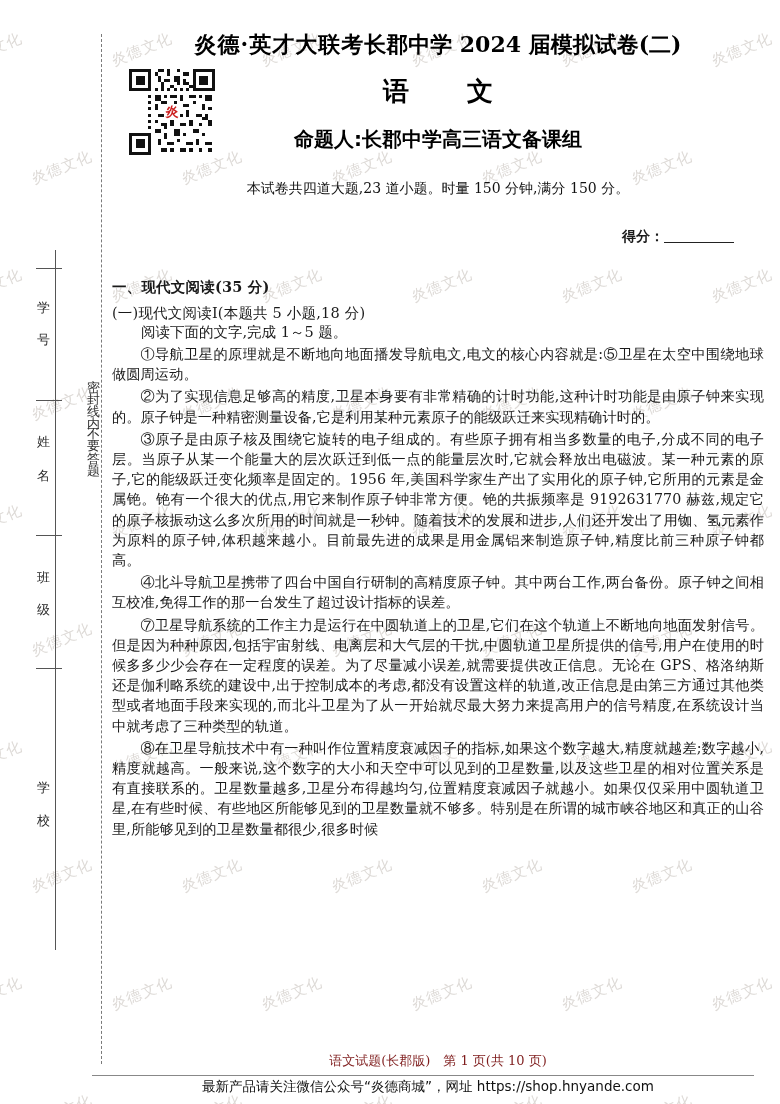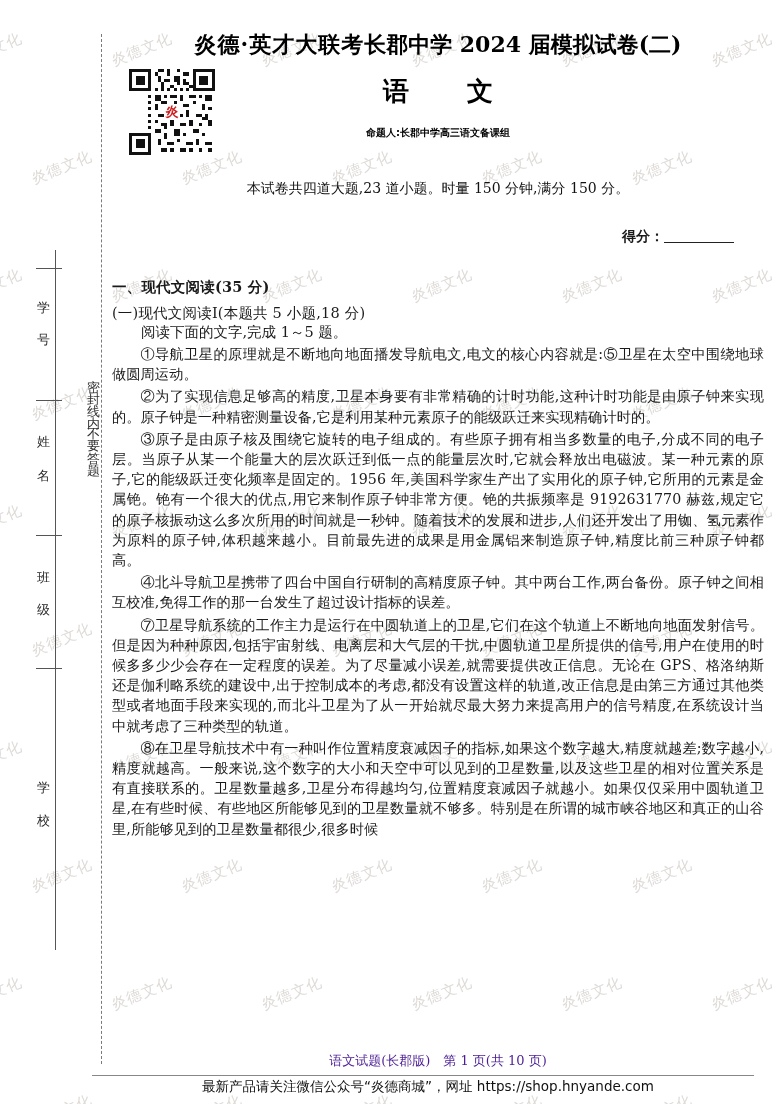--- a/index.html
+++ b/index.html
@@ -155,21 +155,21 @@
     text-indent: 16px;
     font-family: "DejaVu Sans", "Liberation Sans", sans-serif;
     color: #000;
   }
   .author {
     position: absolute;
     left: 0;
     right: 0;
     top: 60px;
     text-align: center;
-    font-size: 10px;
+    font-size: 20px;
     font-weight: bold;
     font-family: "DejaVu Sans", "Liberation Sans", sans-serif;
     color: #000;
   }
 
   .paper-note {
     text-align: center;
     font-size: 14px;
     margin-top: 18px;
     color: #111;
@@ -215,21 +215,21 @@
     letter-spacing: .1px;
   }
 
   .footer {
     position: absolute;
     left: 0;
     right: 0;
     bottom: 34px;
     text-align: center;
     font-size: 13px;
-    color: #4c1d95;
+    color: #7f1d1d;
     margin-top: 16px;
   }
   .footer-divider {
     position: absolute;
     left: -20px;
     right: 10px;
     bottom: 28px;
     border-top: 1px solid #888;
   }
   .footer-promo {

